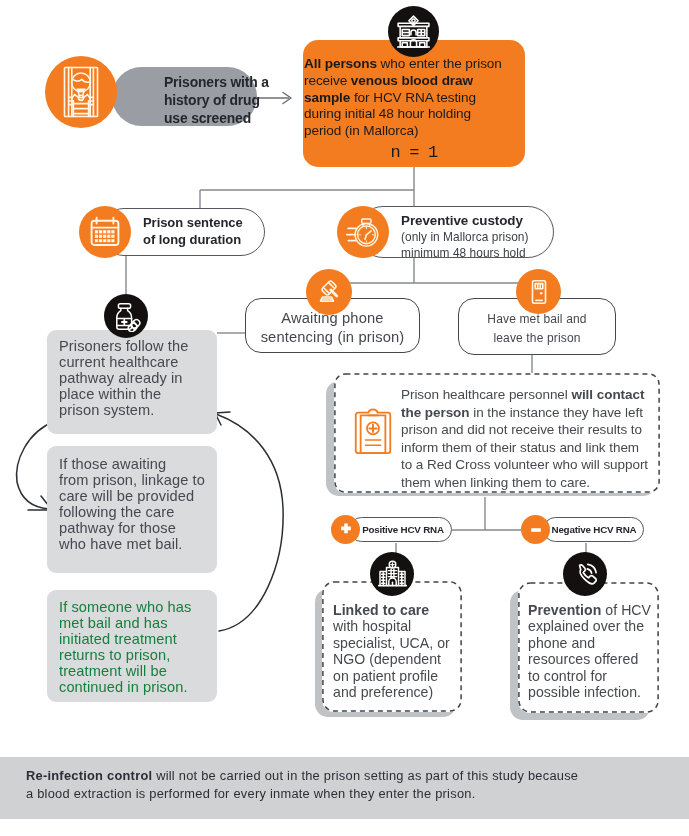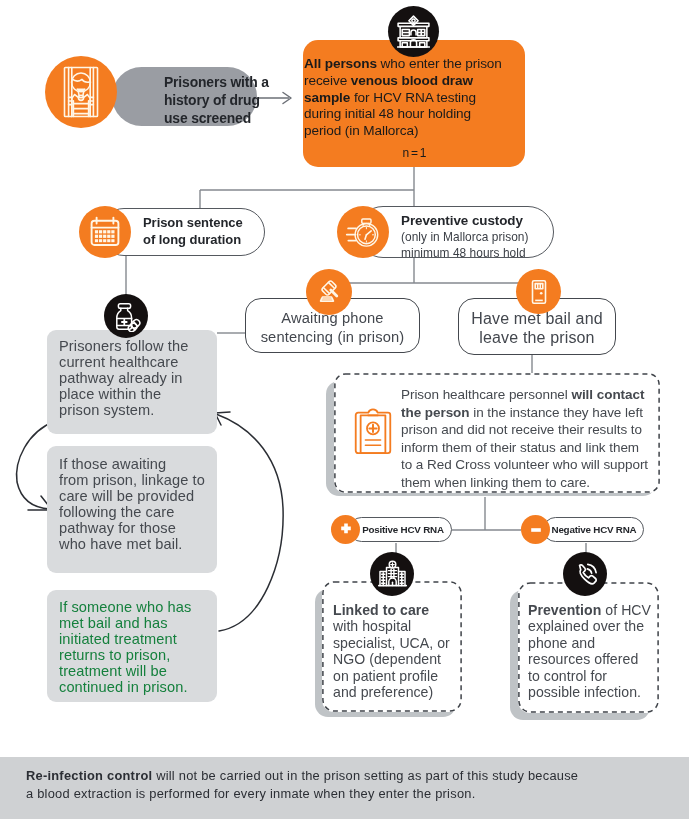--- a/index.html
+++ b/index.html
@@ -90,21 +90,21 @@
   </div>
 
   <div style="position:absolute;left:303px;top:40px;width:222px;height:127px;background:#F47C20;border-radius:15px;"></div>
   <div class="tx" style="left:304px;top:56px;width:220px;font-size:13.6px;line-height:16.8px;text-align:left;color:#1a1a1a;letter-spacing:-0.1px;" id="allp">
       <div><b>All persons</b><span> who enter the prison</span></div>
       <div><span>receive </span><b>venous blood draw</b></div>
       <div><b>sample</b><span> for HCV RNA testing</span></div>
       <div><span>during initial 48 hour holding</span></div>
       <div><span>period (in Mallorca)</span></div>
     </div>
-  <div class="tx" style="left:304px;top:146px;width:220px;font-size:12px;line-height:14px;text-align:center;color:#1a1a1a;letter-spacing:-0.8px;">n = 1</div>
+  <div class="tx" style="left:304px;top:146px;width:220px;font-size:17px;line-height:14px;text-align:center;color:#1a1a1a;letter-spacing:-0.8px;font-family:Liberation Mono, monospace;">n = 1</div>
   <div class="ico black" style="left:388px;top:6px;width:51px;height:51px;">
     <svg width="37" height="37" viewBox="0 0 36 36">
       <g fill="none" stroke="#fff" stroke-width="1.5" stroke-linejoin="round">
         <path d="M3 10 h30 v3 H3z"></path>
         <path d="M5 13 v11 h26 V13"></path>
         <path d="M3 24 h30 v3 H3z"></path>
         <path d="M5 27 v6 h26 v-6"></path>
         <path d="M2 33 h32"></path>
         <path d="M18 3 l4.5 4.5 L18 12 l-4.5-4.5z"></path>
         <circle cx="18" cy="7.5" r="1.6"></circle>
@@ -189,21 +189,21 @@
 
         <path d="M16.8 12.9 L22.8 18.9" stroke-width="2.8"></path>
 
         <path d="M8.4 20 h9.2 l1.9 4.1 H6.5z"></path>
         <path d="M7.5 22 h11"></path>
       </g>
     </svg>
   </div>
 
   <div class="outline-rect" style="left:458px;top:298px;width:158px;height:57px;"></div>
-  <div class="tx" style="left:459px;top:310px;width:156px;font-size:16px;line-height:18.8px;text-align:center;color:#43474e;letter-spacing:0.15px;">
+  <div class="tx" style="left:459px;top:310px;width:156px;font-size:12px;line-height:18.8px;text-align:center;color:#43474e;letter-spacing:0.15px;">
     <span>Have met bail and</span><br><span>leave the prison</span>
   </div>
   <div class="ico orange" style="left:516px;top:269px;width:45px;height:45px;">
     <svg width="26" height="26" viewBox="0 0 26 26">
       <g fill="none" stroke="#FFF7E8" stroke-width="1.6" stroke-linejoin="round">
         <rect x="6.5" y="1.8" width="13" height="22.4" rx="1.4"></rect>
         <rect x="9.2" y="4.6" width="7.6" height="5.2"></rect>
         <path d="M11.7 4.6 v5.2 M14.3 4.6 v5.2"></path>
         <path d="M9.2 21.4 h7.6"></path>
       </g>

